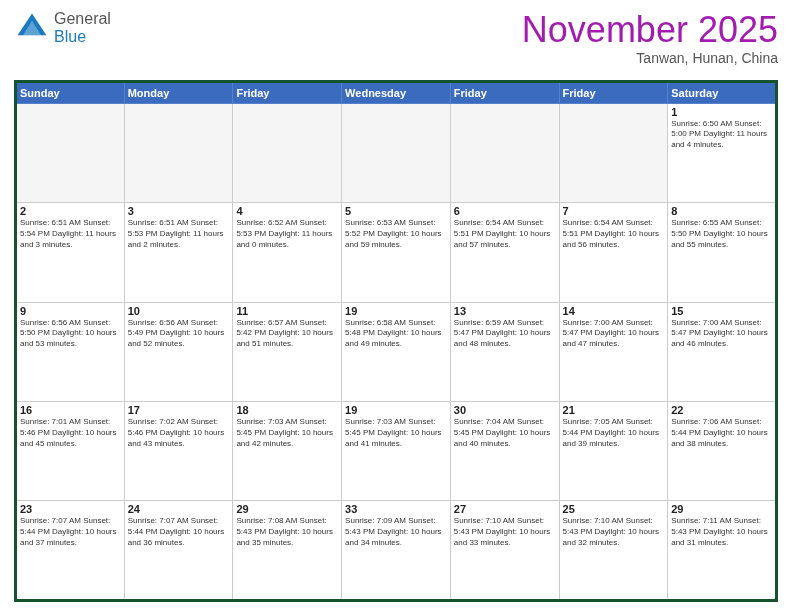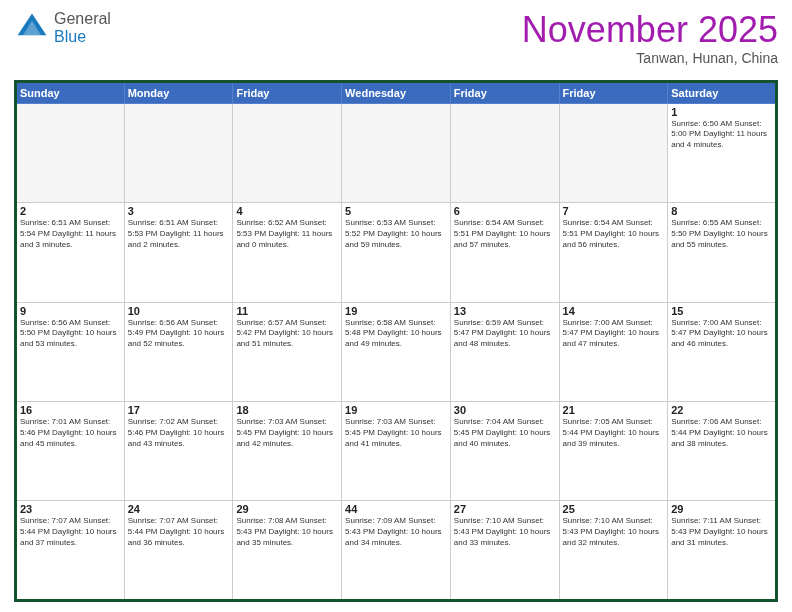--- a/index.html
+++ b/index.html
@@ -318,21 +318,21 @@
 and 36 minutes.</div>
           </td>
           <td>
             <span class="day-number">29</span>
             <div class="day-info">Sunrise: 7:08 AM
 Sunset: 5:43 PM
 Daylight: 10 hours
 and 35 minutes.</div>
           </td>
           <td>
-            <span class="day-number">44</span>
+            <span class="day-number">33</span>
             <div class="day-info">Sunrise: 7:09 AM
 Sunset: 5:43 PM
 Daylight: 10 hours
 and 34 minutes.</div>
           </td>
           <td>
             <span class="day-number">27</span>
             <div class="day-info">Sunrise: 7:10 AM
 Sunset: 5:43 PM
 Daylight: 10 hours

